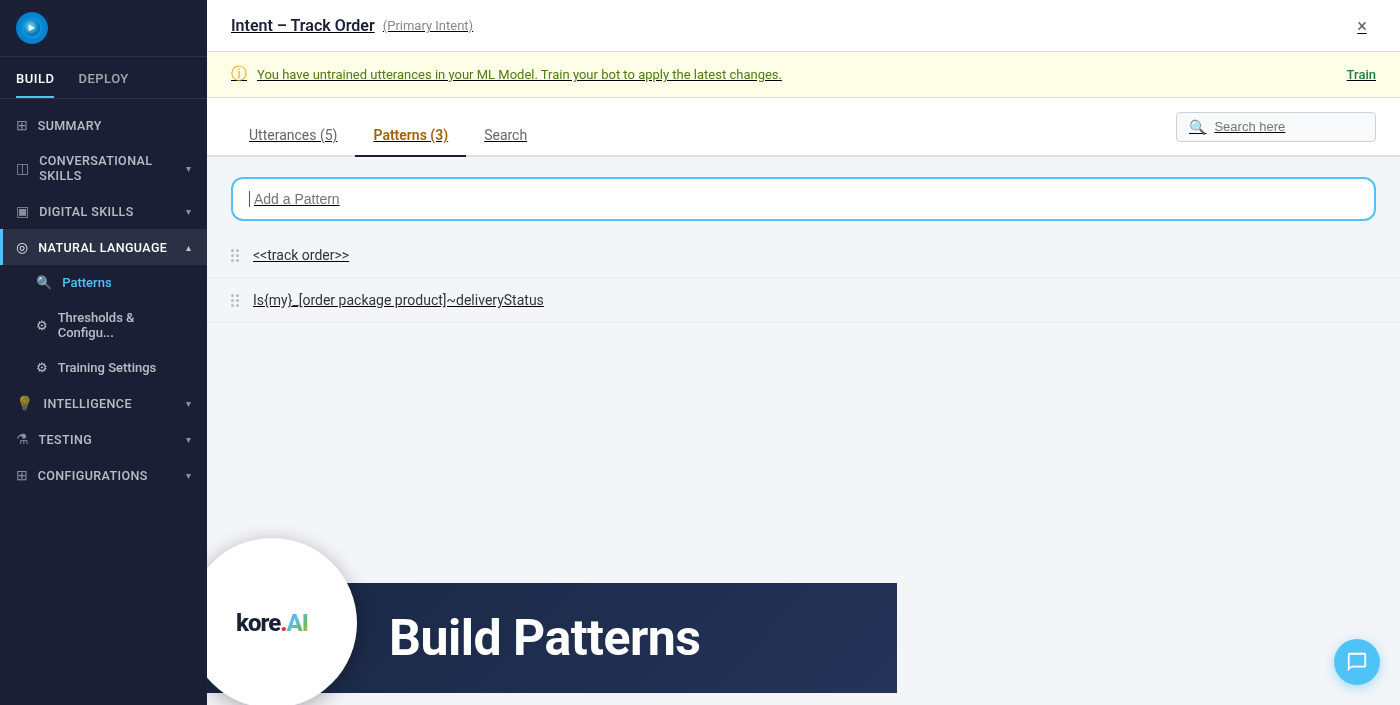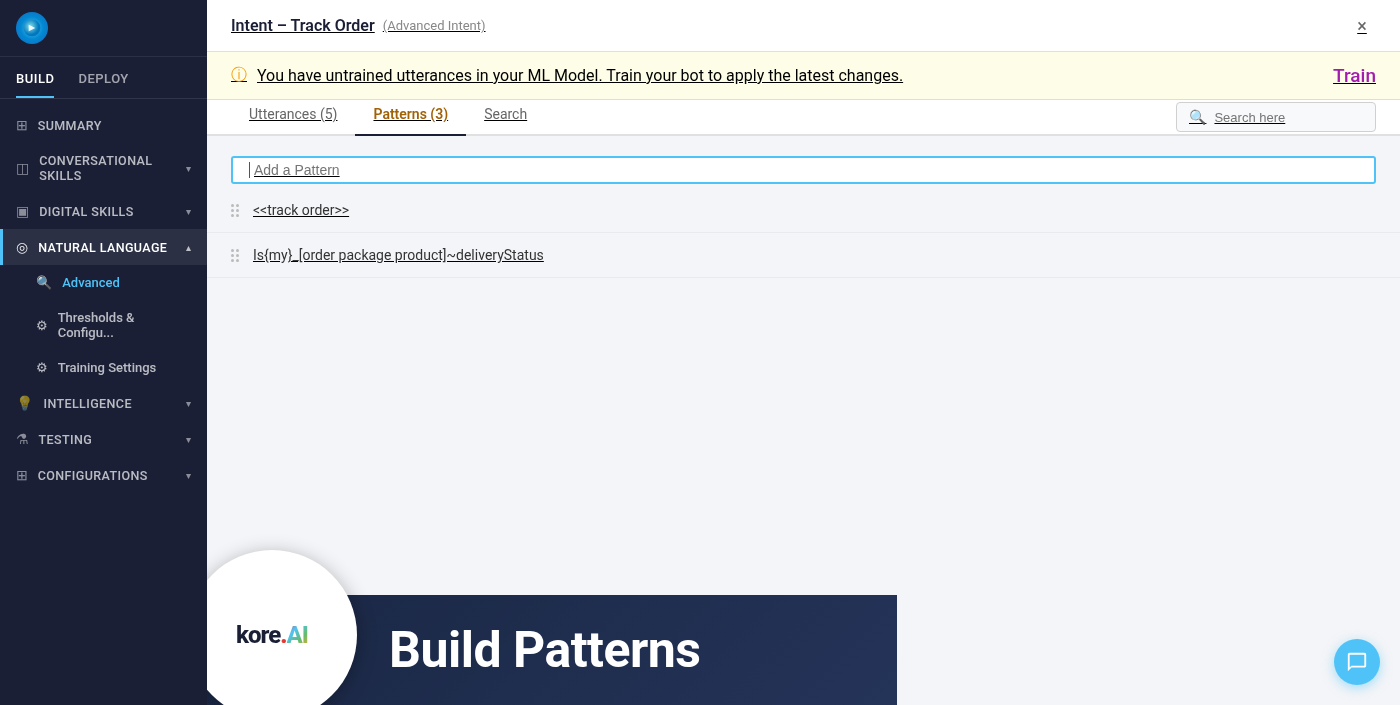--- a/index.html
+++ b/index.html
@@ -98,21 +98,21 @@
     }
     .sidebar-item.sub .sidebar-item-label { text-transform: none; letter-spacing: 0; font-size: 13px; }
 
     .sidebar-item.active-sub { color: #4fc3f7; }
 
     .chevron-icon { font-size: 10px; margin-left: auto; opacity: 0.7; }
 
     
     .bottom-banner {
       position: absolute;
-      bottom: 0;
+      bottom: 12px;
       left: 0;
       width: 690px;
       height: 110px;
       background: linear-gradient(135deg, #1a2744, #243358);
       display: flex;
       align-items: center;
       z-index: 5;
     }
     .bottom-banner-circle {
       width: 170px;
@@ -186,40 +186,40 @@
     
     .alert-banner {
       background: #fefde7;
       padding: 12px 24px;
       display: flex;
       align-items: center;
       gap: 10px;
       border-bottom: 1px solid #e8e0b0;
     }
     .alert-icon { color: #f59e0b; font-size: 16px; }
-    .alert-text { font-size: 16px; color: #000000; flex: 1; }
-    .alert-link { color: #a21caf; cursor: pointer; font-weight: 500; font-size: 19px; }
+    .alert-text { font-size: 13px; color: #4d7c0f; flex: 1; }
+    .alert-link { color: #15803d; cursor: pointer; font-weight: 500; font-size: 13px; }
 
     
     .tab-bar {
       background: #fff;
       padding: 0 24px;
       display: flex;
       align-items: center;
       border-bottom: 2px solid #e0e0e0;
       justify-content: space-between;
     }
 
     .tabs {
       display: flex;
       gap: 0;
     }
 
     .tab {
-      padding: 6px 18px 12px;
+      padding: 29px 18px 12px;
       font-size: 14px;
       color: #666;
       cursor: pointer;
       border-bottom: 2px solid transparent;
       margin-bottom: -2px;
     }
     .tab.active {
       color: #a16207;
       font-weight: 600;
       border-bottom-color: #1a1f36;
@@ -250,22 +250,22 @@
       flex: 1;
       background: #f4f5f8;
       padding: 0;
       overflow-y: auto;
     }
 
     .add-pattern-row {
       background: #fff;
       border: 2px solid #4fc3f7;
       margin: 20px 24px 0;
-      padding: 4px 16px;
-      border-radius: 3px;
+      padding: 12px 16px;
+      border-radius: 12px;
       display: flex;
       align-items: center;
     }
     .add-pattern-input {
       border: none;
       outline: none;
       font-size: 14px;
       color: #333;
       flex: 1;
       background: transparent;
@@ -273,21 +273,21 @@
     .cursor-bar {
       width: 1px;
       height: 16px;
       background: #555;
       animation: blink 1s infinite;
     }
     @keyframes blink { 0%,100%{opacity:1;} 50%{opacity:0;} }
 
     .pattern-list {
       margin: 0;
-      padding: 4px 0;
+      padding: 12px 0;
     }
 
     .pattern-row {
       background: #f4f5f8;
       padding: 14px 24px 14px 24px;
       display: flex;
       align-items: center;
       gap: 14px;
       border-bottom: 1px solid #e8eaed;
       cursor: pointer;
@@ -374,21 +374,21 @@
     </div>
 
     <div class="sidebar-item active">
       <span style="font-size:14px;opacity:0.9;">◎</span>
       <span class="sidebar-item-label">NATURAL LANGUAGE</span>
       <span class="chevron-icon">▴</span>
     </div>
 
     <div class="sidebar-item sub active-sub">
       <span style="font-size:13px;">🔍</span>
-      <span class="sidebar-item-label">Advanced</span>
+      <span class="sidebar-item-label">Patterns</span>
     </div>
     <div class="sidebar-item sub">
       <span style="font-size:13px;">⚙</span>
       <span class="sidebar-item-label">Thresholds &amp; Configu...</span>
     </div>
     <div class="sidebar-item sub">
       <span style="font-size:13px;">⚙</span>
       <span class="sidebar-item-label">Training Settings</span>
     </div>
 
@@ -412,21 +412,21 @@
   </div>
 
   <div style="position:relative; height:160px; overflow:hidden; flex-shrink:0;">
   </div>
 </div>
 
 <div class="main-content">
 
   <div class="header-bar">
     <span class="header-title">Intent – Track Order</span>
-    <span class="header-subtitle">(Advanced Intent)</span>
+    <span class="header-subtitle">(Primary Intent)</span>
     <div class="close-btn">×</div>
   </div>
 
   <div class="alert-banner">
     <span class="alert-icon">ⓘ</span>
     <span class="alert-text">You have untrained utterances in your ML Model. Train your bot to apply the latest changes.</span>
     <span class="alert-link">Train</span>
   </div>
 
   <div class="tab-bar">

